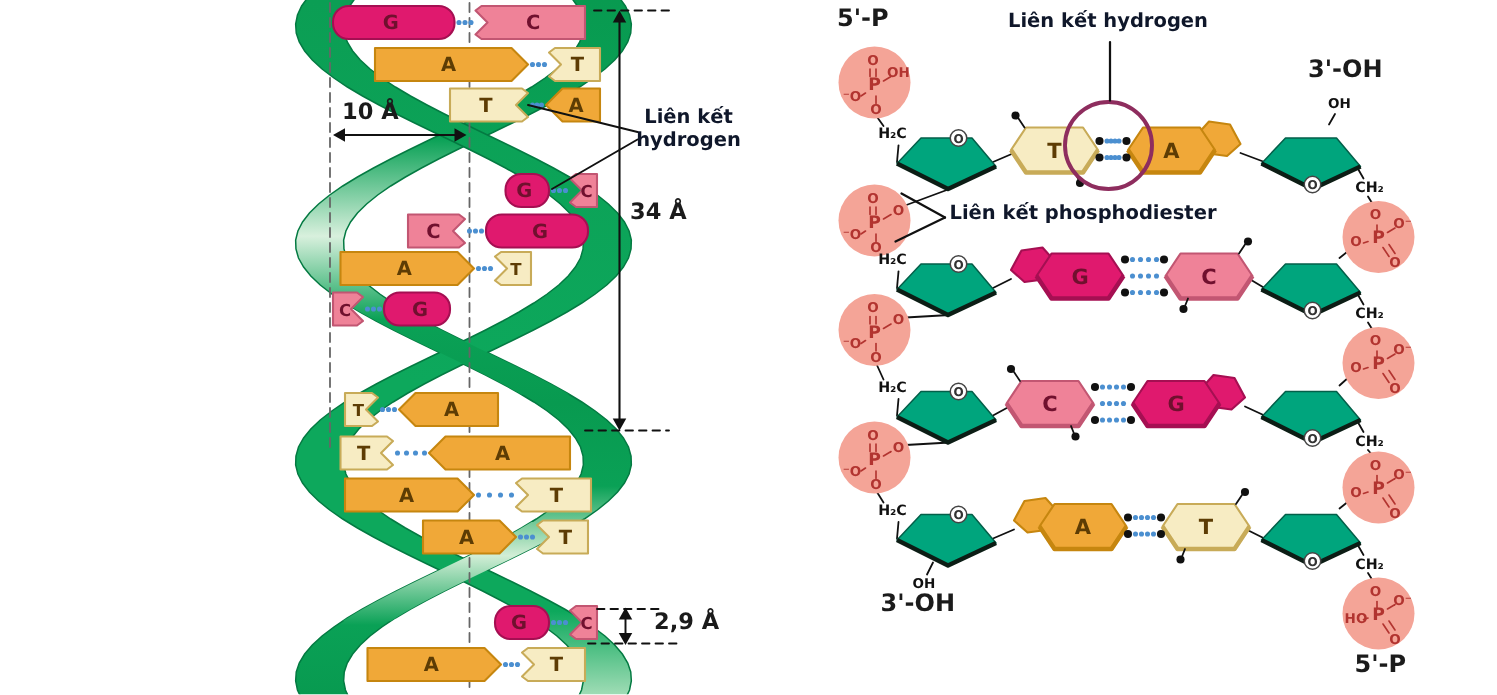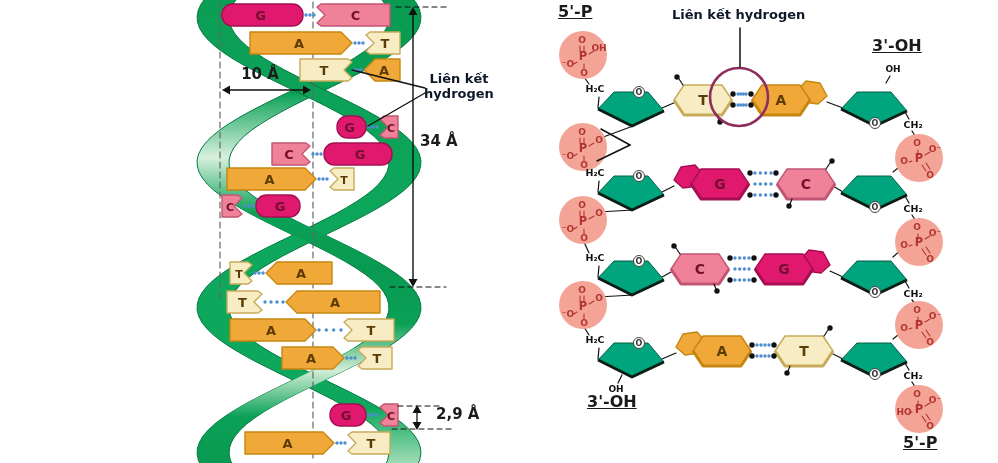--- a/index.html
+++ b/index.html
@@ -1,21 +1,21 @@
 <!DOCTYPE html>
 <html><head>
 <meta charset="utf-8">
 <style>
   html,body{margin:0;padding:0;background:#fff;}
   .stage{position:relative;width:998px;height:463px;background:#ffffff;overflow:hidden;
          font-family:"DejaVu Sans","Liberation Sans",sans-serif;}
   .stage svg{position:absolute;top:0;left:0;}
   .lbl{position:absolute;color:#1b1b1b;white-space:pre-line;line-height:1.12;}
   .lbl-big{font-size:15px;font-weight:800;}
-  .lbl-xl{font-size:16px;font-weight:800;text-decoration:underline;}
+  .lbl-xl{font-size:16px;font-weight:800;}
   .lbl-sm{font-size:13px;font-weight:700;color:#0f172a;}
 </style>
 </head>
 <body>
 
 <div class="stage">
 
   <svg id="helix-svg" width="499" height="463" viewBox="0 0 499 463">
     <defs>
       <linearGradient id="gradA" x1="0" y1="0" x2="0" y2="463" gradientUnits="userSpaceOnUse">
@@ -510,23 +510,24 @@
         <circle cx="830" cy="328" r="2.7" fill="#111"></circle>
         <line x1="790" y1="366" x2="788" y2="371" stroke="#111" stroke-width="1.2" stroke-dasharray="none" stroke-linecap="round"></line>
         <circle cx="787" cy="373" r="2.7" fill="#111"></circle>
         <circle cx="739" cy="97" r="29" fill="none" stroke="#8e2d5e" stroke-width="2.6"></circle>
         <line x1="740" y1="28" x2="740" y2="67" stroke="#111" stroke-width="1.5" stroke-dasharray="none" stroke-linecap="round"></line>
         <line x1="630" y1="145" x2="601" y2="129" stroke="#111" stroke-width="1.5" stroke-dasharray="none" stroke-linecap="round"></line>
         <line x1="630" y1="145" x2="597" y2="161" stroke="#111" stroke-width="1.5" stroke-dasharray="none" stroke-linecap="round"></line>
       </g>
   </svg>
 
-  <div class="lbl lbl-big" style="left:228px;top:66px;width:64px;text-align:center;">10 Å</div>
+  <div class="lbl lbl-big" style="left:228px;top:66px;width:64px;">10 Å</div>
   <div class="lbl lbl-big" style="left:420px;top:133px;">34 Å</div>
   <div class="lbl lbl-big" style="left:436px;top:406px;">2,9 Å</div>
   <div class="lbl lbl-sm" style="left:421px;top:72px;width:76px;text-align:center;">Liên kết hydrogen</div>
 
   <div class="lbl lbl-xl" style="left:558px;top:3px;">5'-P</div>
   <div class="lbl lbl-sm" style="left:672px;top:8px;">Liên kết hydrogen</div>
   <div class="lbl lbl-xl" style="left:872px;top:37px;">3'-OH</div>
+  <div class="lbl lbl-sm" style="left:633px;top:136px;">Liên kết phosphodiester</div>
   <div class="lbl lbl-xl" style="left:587px;top:393px;">3'-OH</div>
   <div class="lbl lbl-xl" style="left:903px;top:434px;">5'-P</div>
 </div>
 
 </body></html>

